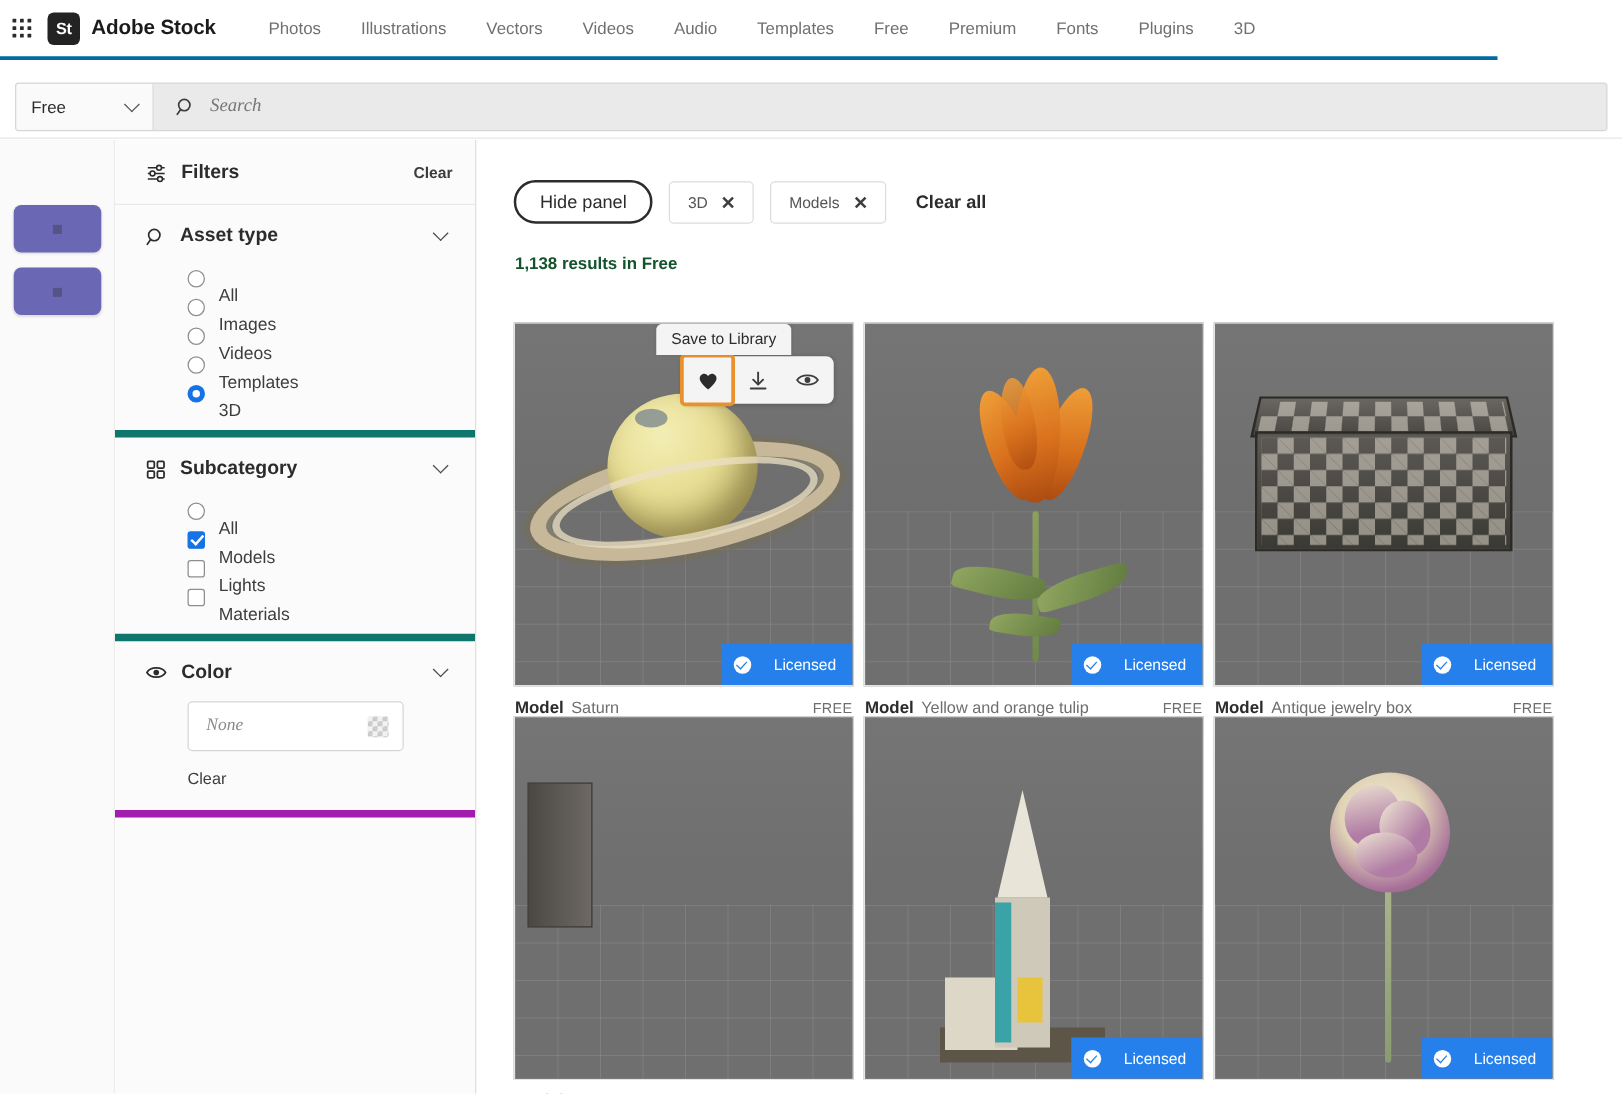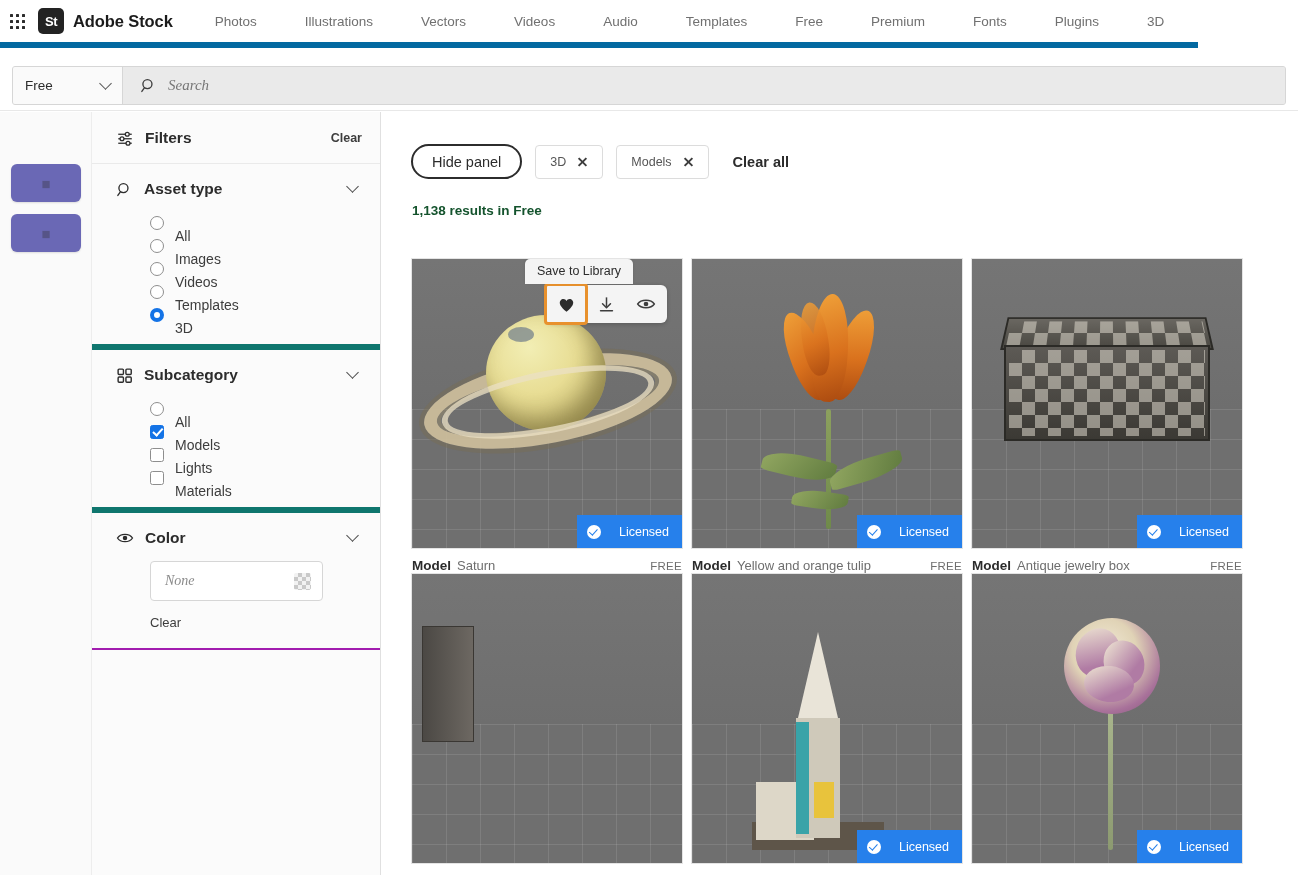--- a/index.html
+++ b/index.html
@@ -6,35 +6,35 @@
   html, body {
     width: 1298px; height: 875px;
     font-family: "Liberation Sans", sans-serif;
     background: #ffffff; overflow: hidden;
   }
   body { position: relative; }
 
   
   .topnav {
     position: absolute; left: 0; top: 0; width: 1198px; height: 48px;
-    background: #ffffff; border-bottom: 6px solid #0369a1;
+    background: #ffffff; border-bottom: 3px solid #0369a1;
     display: flex; align-items: center;
   }
   .appgrid { width: 22px; height: 22px; margin-left: 6px; margin-right: 10px;
     display: grid; grid-template-columns: repeat(3,3px); grid-template-rows: repeat(3,3px);
     gap: 3px; align-content: center; justify-content: center; cursor: pointer; }
   .appgrid i { width: 3px; height: 3px; background: #2c2c2c; border-radius: 0.5px; display: block; }
   .brand { display: flex; align-items: center; gap: 9px; margin-right: 26px; cursor: pointer; }
   .st-logo {
     width: 26px; height: 26px; background: #232323; border-radius: 5px;
     color: #fff; font-size: 13px; font-weight: bold; letter-spacing: -0.4px;
     display: flex; align-items: center; justify-content: center;
   }
   .brand-name { font-size: 16.5px; font-weight: bold; color: #1b1b1b; letter-spacing: -0.1px; }
-  .navlinks { display: flex; align-items: center; gap: 16px; }
+  .navlinks { display: flex; align-items: center; gap: 0px; }
   .navlink {
     font-size: 13.5px; color: #707070; padding: 6px 16px; cursor: pointer; white-space: nowrap;
   }
 
   
   .searchbar {
     position: absolute; left: 0; top: 48px; width: 1298px; height: 63px;
     background: #ffffff; border-bottom: 1px solid #e8e8e8;
     display: flex; align-items: center;
   }
@@ -80,21 +80,21 @@
     position: absolute; left: 92px; top: 112px; width: 289px; height: 763px;
     background: #fbfbfb; border-right: 1px solid #e0e0e0; overflow: hidden;
   }
   .sb-head {
     height: 52px; display: flex; align-items: center; padding: 0 18px 0 24px;
     border-bottom: 1px solid #eaeaea;
   }
   .sb-head-title { font-size: 15.5px; font-weight: bold; color: #2c2c2c; margin-left: 11px; flex: 1; }
   .sb-clear { font-size: 12.5px; font-weight: bold; color: #3d3d3d; cursor: pointer; }
   .sb-section { border-bottom: 6px solid #0f766e; padding: 16px 18px 18px 24px; }
-  .sb-section.last { border-bottom: 2px solid #a21caf; }
+  .sb-section.last { border-bottom: 6px solid #a21caf; }
   .sb-sec-head { display: flex; align-items: center; cursor: pointer; }
   .sb-sec-title { font-size: 15.5px; font-weight: bold; color: #2c2c2c; margin-left: 11px; flex: 1; }
   .sb-chev {
     width: 9px; height: 9px; border-right: 1.7px solid #4a4a4a; border-bottom: 1.7px solid #4a4a4a;
     transform: rotate(45deg); margin-top: -5px; margin-right: 5px;
   }
   .opt-list { margin-top: 13px; padding-left: 34px; }
   .opt { display: flex; align-items: center; gap: 11px; height: 23px; cursor: pointer; }
   .radio { width: 14px; height: 14px; border-radius: 50%; border: 1.6px solid #8e8e8e; background: #fff;
     flex-shrink: 0; position: relative; }

